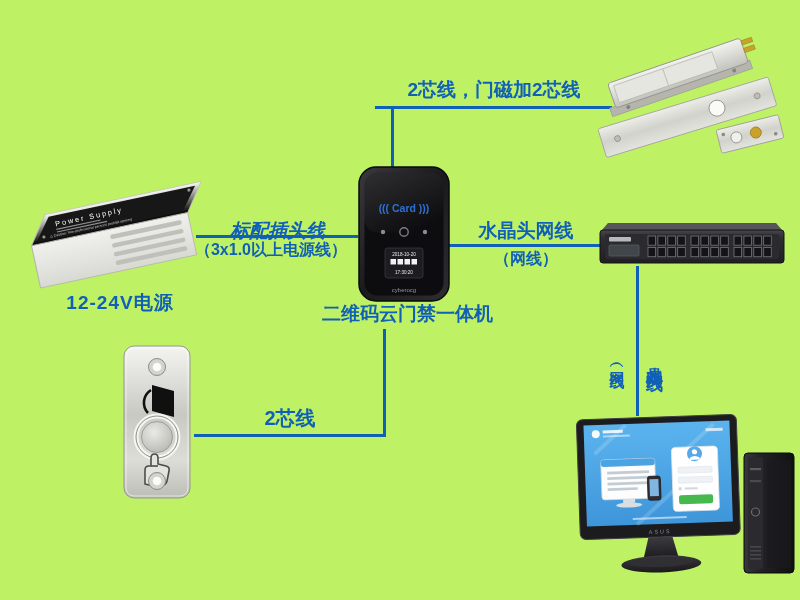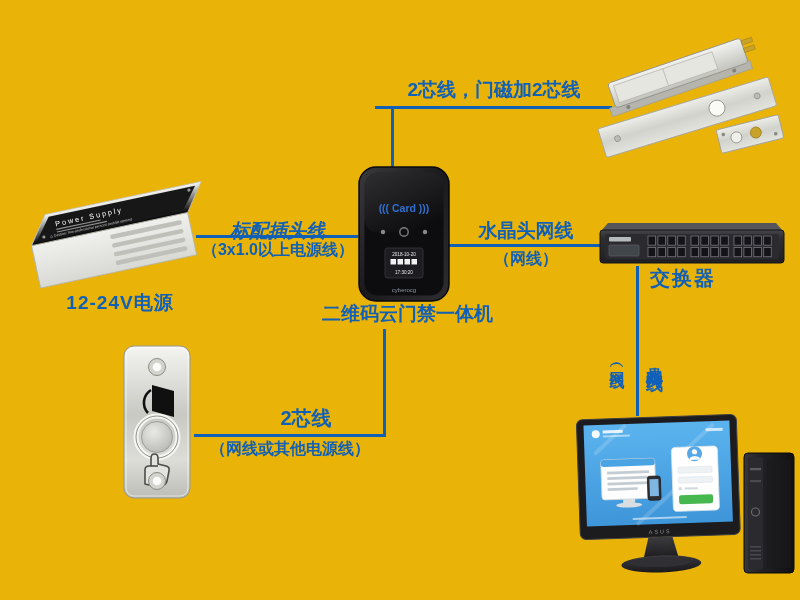--- a/index.html
+++ b/index.html
@@ -1,18 +1,18 @@
 <!DOCTYPE html>
 <html><head>
 <meta charset="utf-8">
 <style>
   :root { --accent:#1160b8; }
   * { margin:0; padding:0; box-sizing:border-box; }
   body { font-family:"Liberation Sans", sans-serif; background:#fff; }
-  .canvas { position:relative; width:800px; height:600px; background:#eab308; overflow:hidden; }
+  .canvas { position:relative; width:800px; height:600px; background:#bef264; overflow:hidden; }
   .wire { position:absolute; background:var(--accent); }
   .lbl { position:absolute; color:var(--accent); font-weight:bold; text-align:center; line-height:1.15; white-space:nowrap; }
   .vlbl { position:absolute; color:var(--accent); font-weight:bold; writing-mode:vertical-rl; text-align:center; letter-spacing:2px; white-space:nowrap; }
   svg { position:absolute; overflow:visible; }
 </style>
 </head>
 <body>
 
 <div class="canvas">
 
@@ -20,34 +20,32 @@
   <div class="wire" style="left:391px;top:106px;width:3px;height:68px;"></div>
   <div class="wire" style="left:196px;top:235px;width:162px;height:3px;"></div>
   <div class="wire" style="left:448px;top:244px;width:154px;height:3px;"></div>
   <div class="wire" style="left:636px;top:266px;width:3px;height:150px;"></div>
   <div class="wire" style="left:383px;top:329px;width:3px;height:108px;"></div>
   <div class="wire" style="left:194px;top:434px;width:192px;height:3px;"></div>
 
   <div class="lbl" style="left:375px;top:79px;width:238px;font-size:19px;">2芯线，门磁加2芯线</div>
 
   <div class="lbl" style="left:196px;top:220px;width:163px;font-size:19px;font-style:italic;">标配插头线</div>
-  <div class="lbl" style="left:181px;top:241px;width:194px;font-size:16px;">（3x1.0以上电源线）</div>
+  <div class="lbl" style="left:174px;top:241px;width:194px;font-size:16px;">（3x1.0以上电源线）</div>
 
   <div class="lbl" style="left:448px;top:220px;width:156px;font-size:19px;">水晶头网线</div>
   <div class="lbl" style="left:448px;top:250px;width:156px;font-size:16px;">（网线）</div>
 
   <div class="vlbl" style="left:643px;top:292px;height:132px;font-size:17px;">水晶头网线</div>
   <div class="vlbl" style="left:607px;top:306px;height:112px;font-size:15px;">（网线）</div>
 
-  <div class="lbl" style="left:210px;top:407px;width:192px;font-size:20px;">2芯线</div>
-  <div class="lbl" style="left:166px;top:440px;width:248px;font-size:16px;">（网线或其他电源线）</div>
+  <div class="lbl" style="left:194px;top:407px;width:192px;font-size:20px;">2芯线</div>
 
   <div class="lbl" style="left:35px;top:292px;width:170px;font-size:19px;letter-spacing:1px;">12-24V电源</div>
   <div class="lbl" style="left:305px;top:303px;width:205px;font-size:19px;text-align:center;">二维码云门禁一体机</div>
-  <div class="lbl" style="left:650px;top:267px;width:110px;font-size:20px;letter-spacing:2px;text-align:left;">交换器</div>
 
   <svg style="left:2px;top:166px;" width="208" height="128" viewBox="0 0 210 130">
     <defs>
       <linearGradient id="psFront" x1="0" y1="0" x2="0" y2="1">
         <stop offset="0" stop-color="#f0f0ed"></stop>
           <stop offset="1" stop-color="#d9d9d4"></stop>
       </linearGradient>
       <linearGradient id="psTop" x1="0" y1="0" x2="0" y2="1">
         <stop offset="0" stop-color="#fbfbf9"></stop>
           <stop offset="1" stop-color="#ececе8"></stop>

